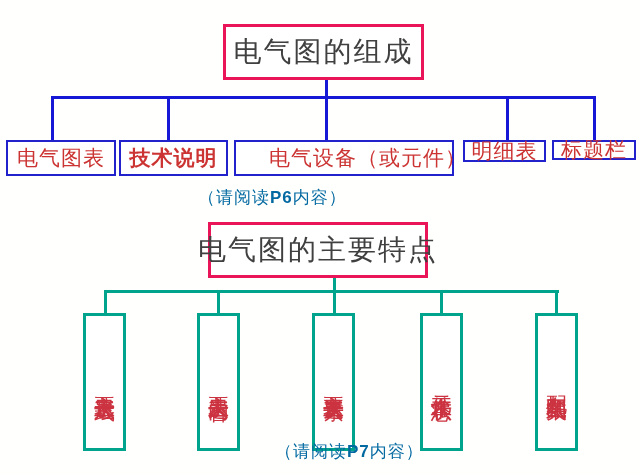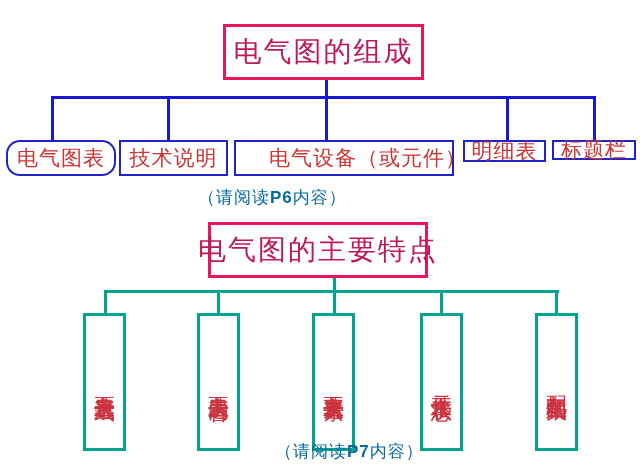--- a/index.html
+++ b/index.html
@@ -16,21 +16,21 @@
   
   .line{position:absolute;}
   .blue{background:#1717d6;}
   .teal{background:#00a38c;}
   
   .title-box{
     position:absolute;
     box-sizing:border-box;
     border:3px solid #ea1459;
     background:#ffffff;
-    color:#be185d;
+    color:#404040;
     font-size:28px;
     letter-spacing:2px;
     display:flex;align-items:center;justify-content:center;
     white-space:nowrap;
   }
   
   .box-h{
     position:absolute;
     box-sizing:border-box;
     border:2px solid #2222cc;
@@ -73,22 +73,22 @@
 
   <div class="line blue" style="left:325px;top:80px;width:3px;height:61px;"></div>
 
   <div class="line blue" style="left:51px;top:96px;width:545px;height:3px;"></div>
 
   <div class="line blue" style="left:51px;top:96px;width:3px;height:45px;"></div>
   <div class="line blue" style="left:167px;top:96px;width:3px;height:45px;"></div>
   <div class="line blue" style="left:506px;top:96px;width:3px;height:45px;"></div>
   <div class="line blue" style="left:593px;top:96px;width:3px;height:45px;"></div>
 
-  <div class="box-h" style="left:6px;top:140px;width:110px;height:36px;border-radius:14px;">电气图表</div>
-  <div class="box-h" style="left:119px;top:140px;width:109px;height:36px;">技术说明</div>
+  <div class="box-h" style="left:6px;top:140px;width:110px;height:36px;">电气图表</div>
+  <div class="box-h" style="left:119px;top:140px;width:109px;height:36px;font-weight:bold;">技术说明</div>
   <div class="box-h" style="left:234px;top:140px;width:220px;height:36px;padding-left:48px;">电气设备（或元件）</div>
   <div class="box-h" style="left:463px;top:140px;width:83px;height:22px;">明细表</div>
   <div class="box-h" style="left:552px;top:140px;width:84px;height:20px;">标题栏</div>
 
   <div class="caption" style="left:198px;top:186px;">
     <span>（请阅读</span><span class="pg">P6</span><span>内容）</span>
   </div>
 
   <div class="title-box" style="left:208px;top:222px;width:220px;height:56px;">电气图的主要特点</div>
 

